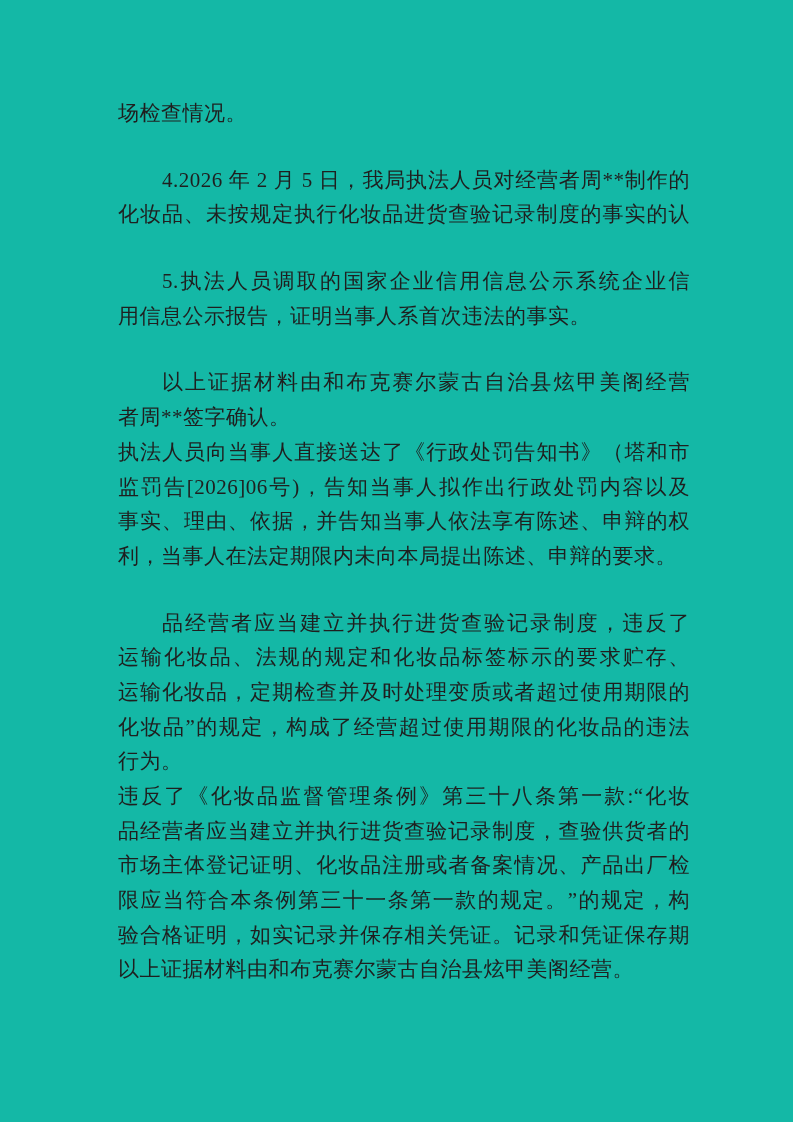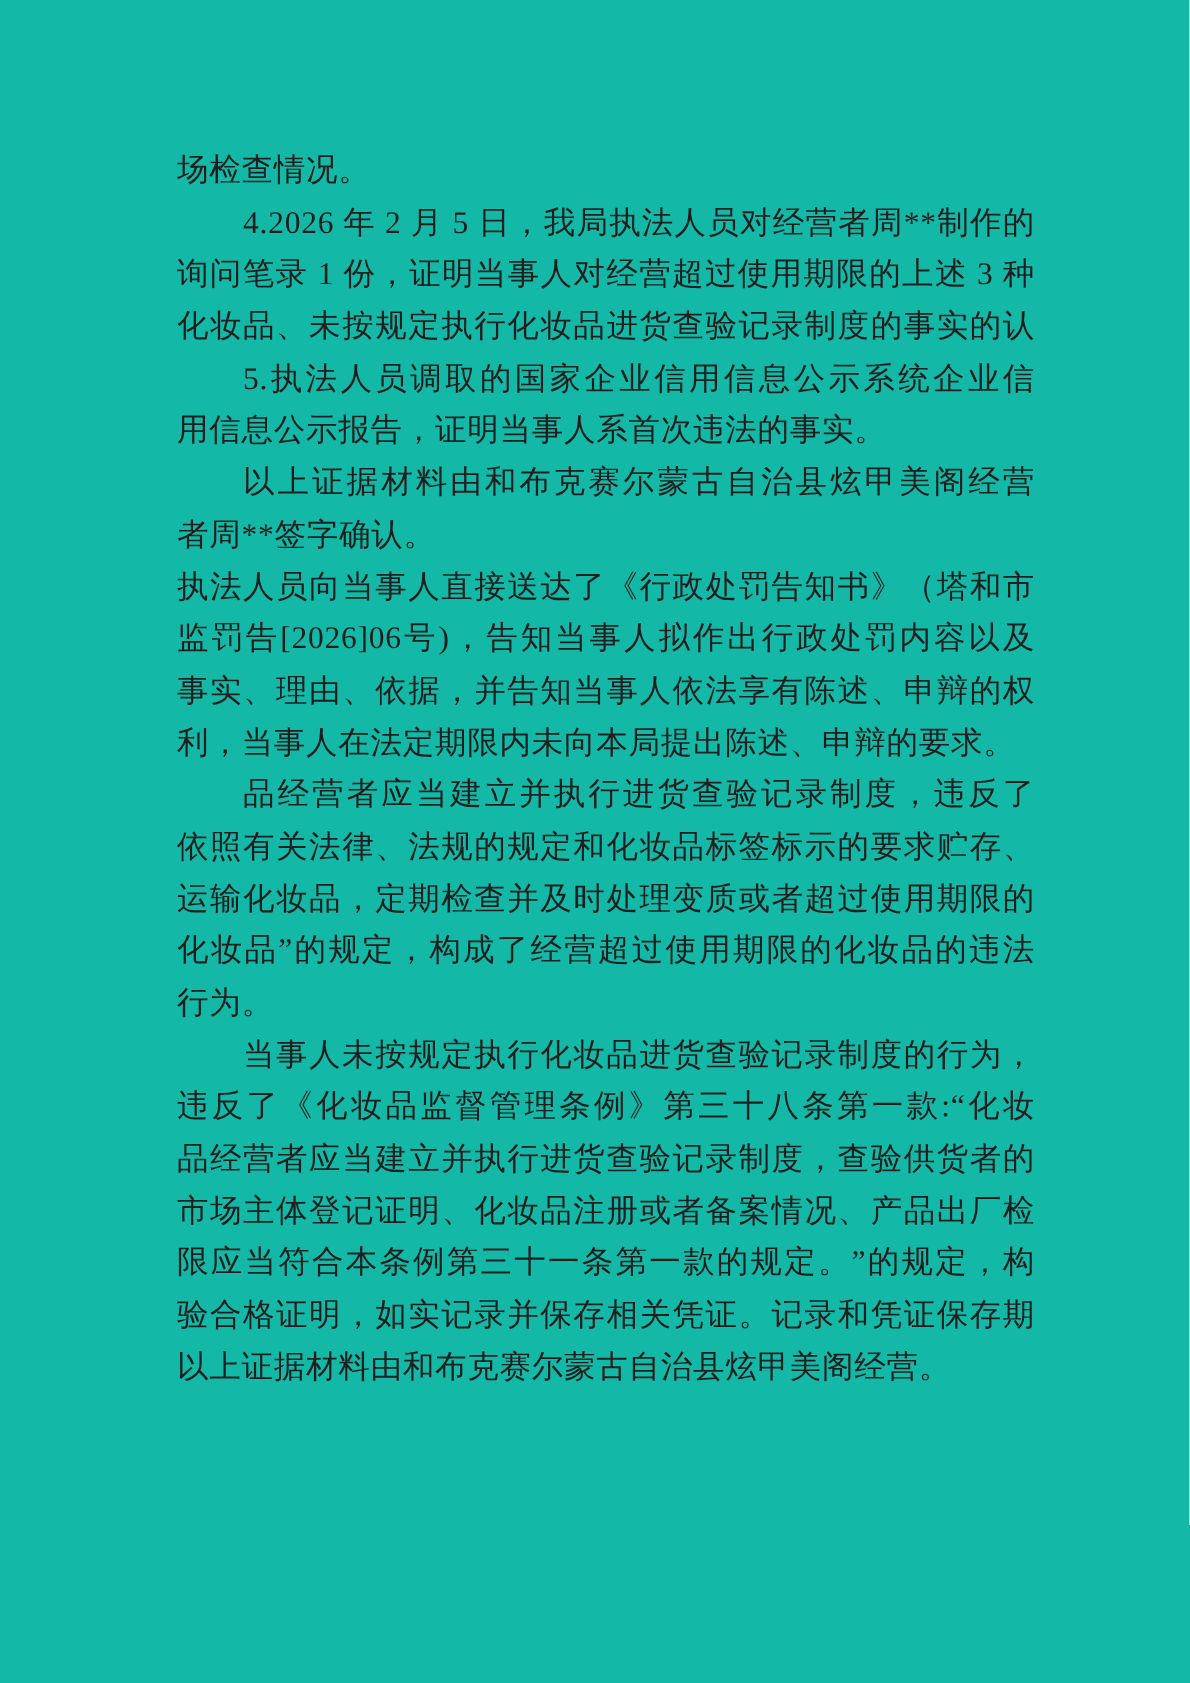--- a/index.html
+++ b/index.html
@@ -29,45 +29,44 @@
     height: 34.7px;
     text-align: justify;
     text-align-last: justify;
     overflow: hidden;
   }
   .line.end {
     text-align-last: left;
   }
   .line.indent {
     text-indent: 44px;
+    margin-top: 32px;
   }
 </style>
 </head>
 <body>
 
 <div class="page">
   <div class="textblock">
     <div class="line end">场检查情况。</div>
     <div class="line indent">4.2026 年 2 月 5 日，我局执法人员对经营者周**制作的</div>
-    <div class="line">询问笔录 1 份，证明当事人对经营超过使用期限的上述 3 种</div>
     <div class="line end">化妆品、未按规定执行化妆品进货查验记录制度的事实的认可。</div>
     <div class="line indent">5.执法人员调取的国家企业信用信息公示系统企业信</div>
     <div class="line end">用信息公示报告，证明当事人系首次违法的事实。</div>
     <div class="line indent">以上证据材料由和布克赛尔蒙古自治县炫甲美阁经营</div>
     <div class="line end">者周**签字确认。</div>
     <div class="line">执法人员向当事人直接送达了《行政处罚告知书》（塔和市</div>
     <div class="line">监罚告[2026]06号)，告知当事人拟作出行政处罚内容以及</div>
     <div class="line">事实、理由、依据，并告知当事人依法享有陈述、申辩的权</div>
     <div class="line end">利，当事人在法定期限内未向本局提出陈述、申辩的要求。</div>
     <div class="line indent">品经营者应当建立并执行进货查验记录制度，违反了《化</div>
-    <div class="line">依照有关法律、法规的规定和化妆品标签标示的要求贮存、</div>
+    <div class="line">运输化妆品、法规的规定和化妆品标签标示的要求贮存、</div>
     <div class="line">运输化妆品，定期检查并及时处理变质或者超过使用期限的</div>
     <div class="line">化妆品”的规定，构成了经营超过使用期限的化妆品的违法</div>
     <div class="line end">行为。</div>
-    <div class="line indent">当事人未按规定执行化妆品进货查验记录制度的行为，</div>
     <div class="line">违反了《化妆品监督管理条例》第三十八条第一款:“化妆</div>
     <div class="line">品经营者应当建立并执行进货查验记录制度，查验供货者的</div>
     <div class="line">市场主体登记证明、化妆品注册或者备案情况、产品出厂检</div>
     <div class="line">限应当符合本条例第三十一条第一款的规定。”的规定，构</div>
     <div class="line">验合格证明，如实记录并保存相关凭证。记录和凭证保存期</div>
     <div class="line end">以上证据材料由和布克赛尔蒙古自治县炫甲美阁经营。</div>
   </div>
 </div>
 
 </body></html>

